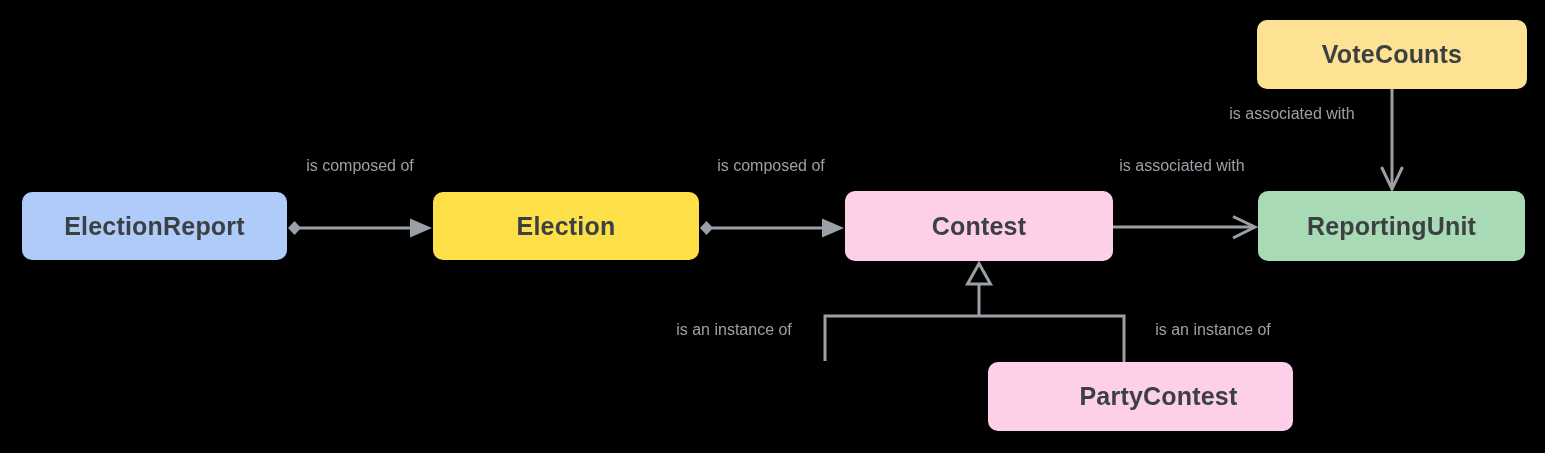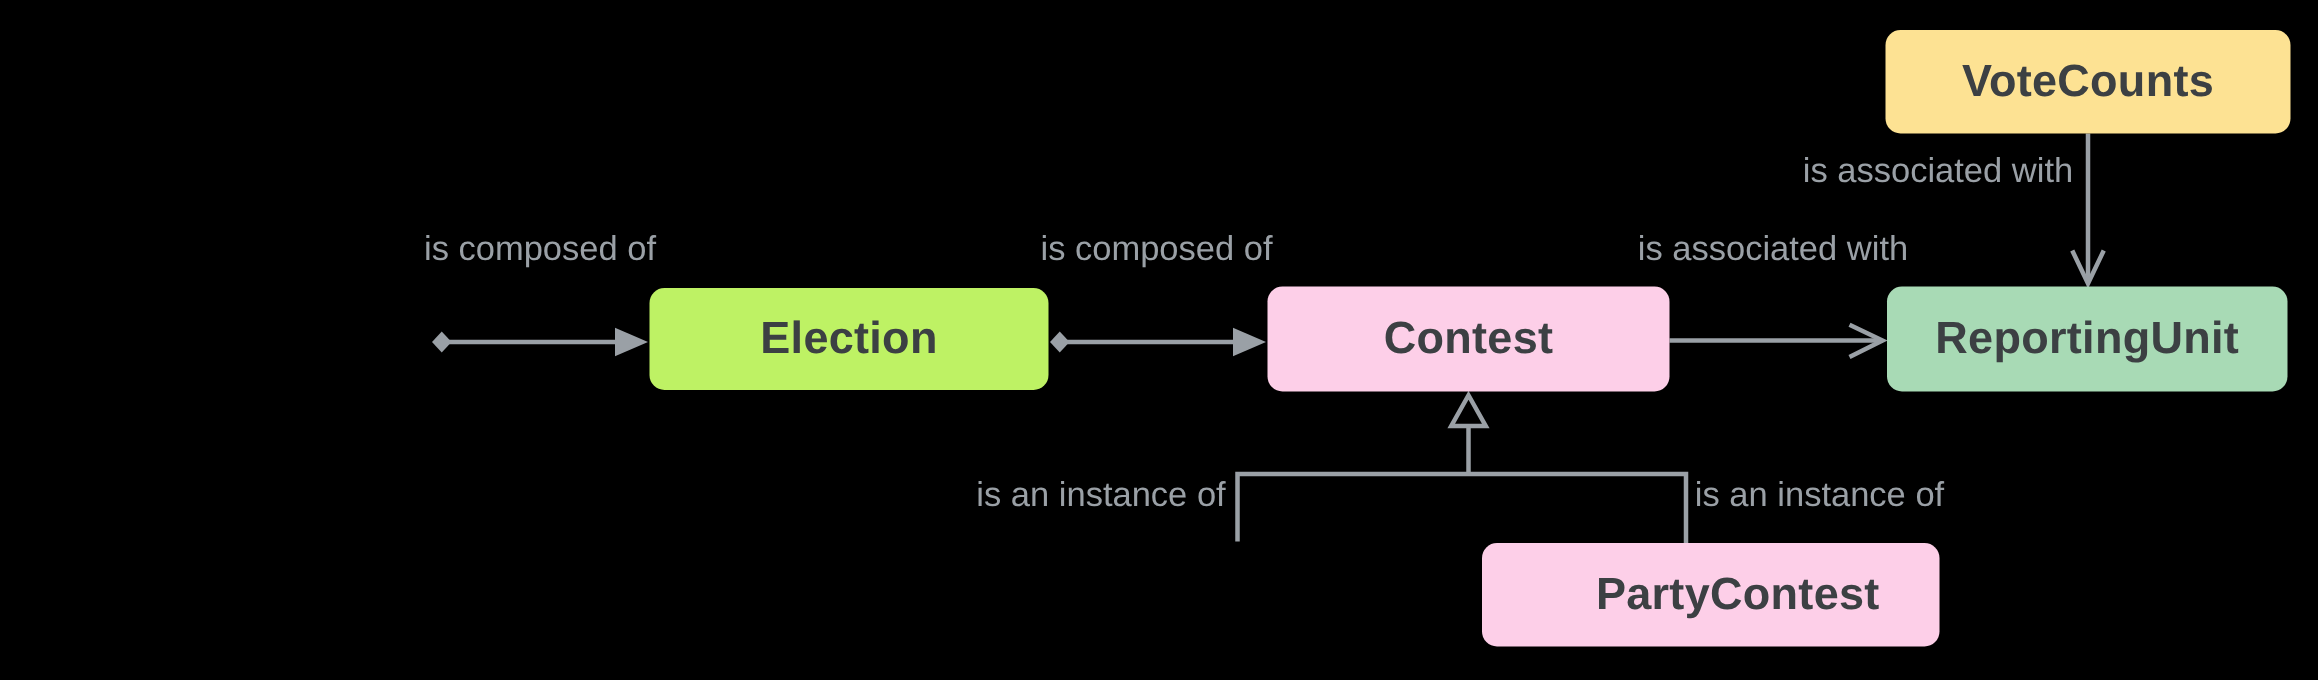--- a/index.html
+++ b/index.html
@@ -8,35 +8,35 @@
     width:1545px;height:453px;
     background:#000;
     font-family:"Liberation Sans", sans-serif;
     overflow:hidden;
   }
   .edge-layer{position:absolute;left:0;top:0;width:1545px;height:453px;}
   .node{
     position:absolute;
     display:flex;align-items:center;justify-content:center;
     border-radius:10px;
-    font-size:30px;font-weight:700;color:#3c4043;
+    font-size:25px;font-weight:700;color:#3c4043;
     letter-spacing:.2px;
   }
   .n-election-report{left:22px;top:192px;width:265px;height:68px;}
   .n-election{left:433px;top:192px;width:266px;height:68px;}
   .n-contest{left:845px;top:191px;width:268px;height:70px;}
   .n-reporting-unit{left:1258px;top:191px;width:267px;height:70px;}
   .n-vote-counts{left:1257px;top:20px;width:270px;height:69px;}
   .n-candidate-contest{left:697px;top:361px;width:271px;height:70px;}
   .n-party-contest{left:988px;top:362px;width:269px;height:69px;}
   .edge-label{
     position:absolute;
     transform:translate(-50%,-50%);
     white-space:nowrap;
-    font-size:23px;font-weight:500;color:#9aa0a6;
+    font-size:16px;font-weight:500;color:#9aa0a6;
   }
   .l1{left:360px;top:166px;}
   .l2{left:771px;top:166px;}
   .l3{left:1182px;top:166px;}
   .l4{left:1292px;top:114px;}
   .l5{left:734px;top:330px;}
   .l6{left:1213px;top:330px;}
 </style>
 </head>
 <body>
@@ -67,22 +67,23 @@
       <polyline points="1381.5,167 1392,189 1402.5,167" stroke-width="3"></polyline>
     </g>
 
     <g fill="none">
       <polyline points="825,361 825,316 1124,316 1124,362" stroke-width="3"></polyline>
       <line x1="979" y1="283" x2="979" y2="316" stroke-width="3"></line>
       <polygon points="979,263.5 990.5,284 967.5,284" fill="#000" stroke-width="3"></polygon>
     </g>
   </svg>
 
+  <div class="node n-election-report" style="background: rgb(174, 203, 250);">ElectionReport</div>
 
-  <div class="node n-election" style="background: #bef264;">Election</div>
+  <div class="node n-election" style="background: #fde047;">Election</div>
 
   <div class="node n-contest" style="background: rgb(253, 207, 232);">Contest</div>
 
   <div class="node n-reporting-unit" style="background: rgb(168, 218, 181);">ReportingUnit</div>
 
   <div class="node n-vote-counts" style="background: rgb(253, 226, 147);">VoteCounts</div>
 
 
   <div class="node n-party-contest" style="background: rgb(253, 207, 232); padding-left: 36px;">PartyContest</div>
 

